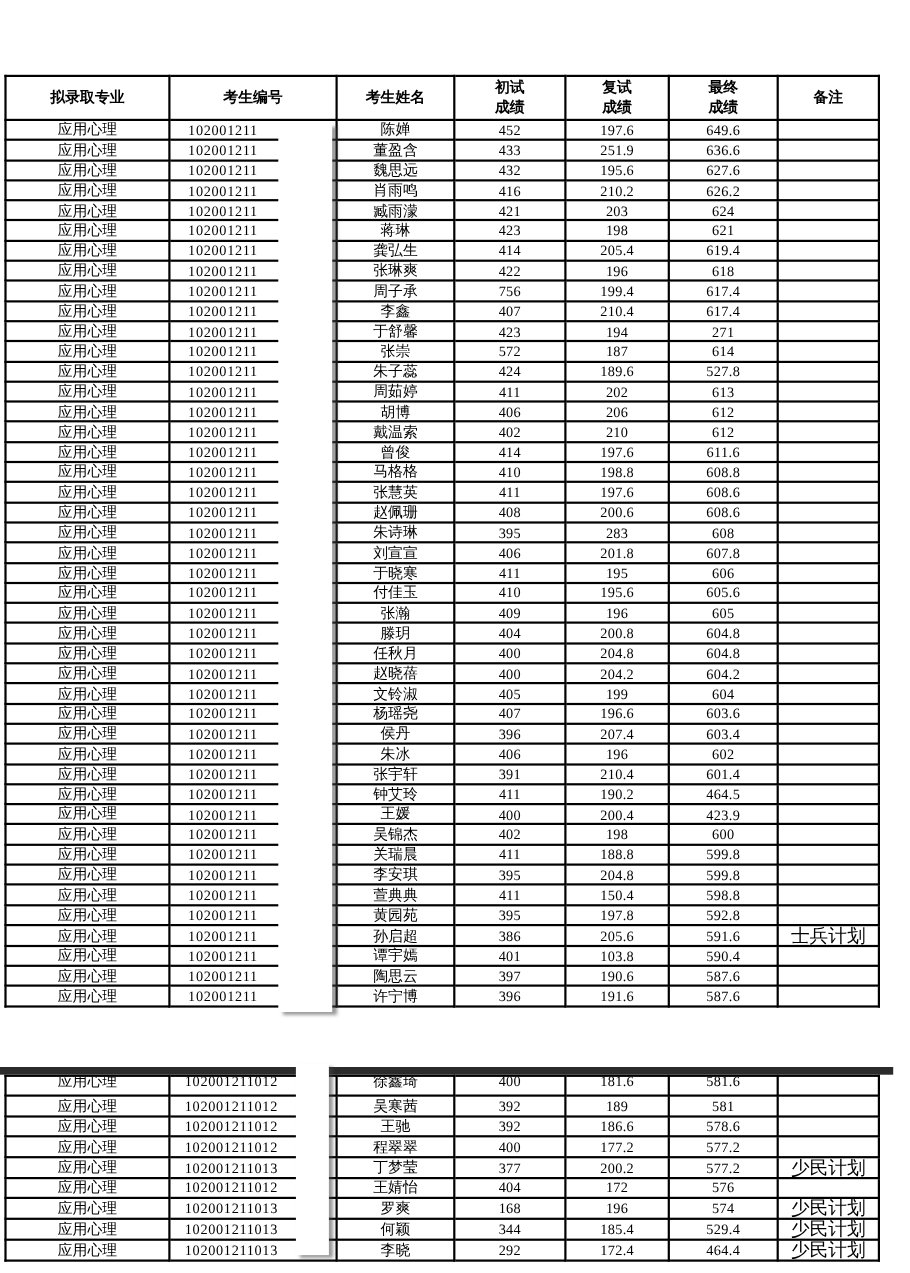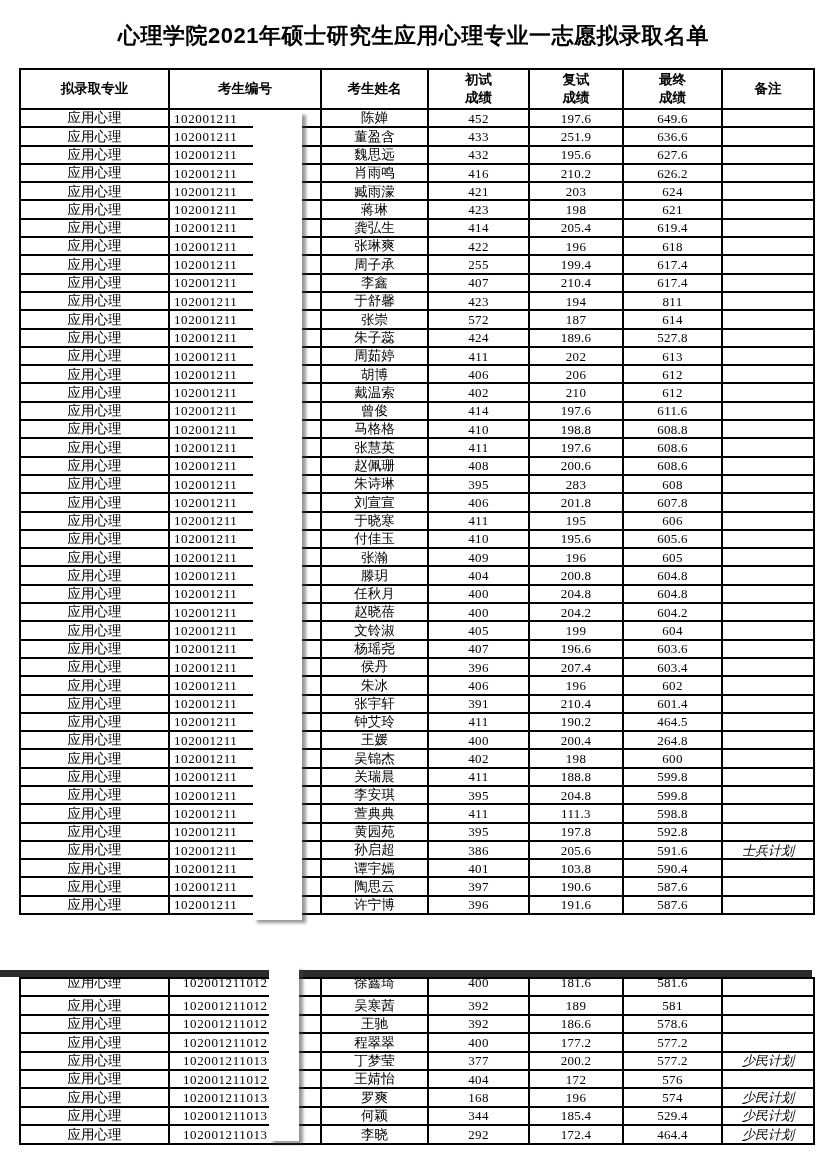--- a/index.html
+++ b/index.html
@@ -8,21 +8,21 @@
     overflow:hidden;color:#000;
     font-family:"Liberation Serif","DejaVu Serif",serif;
   }
   .title{
     position:absolute;top:21px;left:6px;width:815px;margin:0;
     text-align:center;
     font-family:"Liberation Sans","DejaVu Sans",sans-serif;
     font-weight:bold;font-size:22px;letter-spacing:0.5px;
   }
   table{
-    position:absolute;left:19px;width:795px;
+    position:absolute;left:4px;width:795px;
     border-collapse:collapse;table-layout:fixed;
     background:transparent;
   }
   #tbl1{top:68px;}
   #tbl2{top:977px;}
   col.col0{width:149px;} col.col1{width:152px;} col.col2{width:107px;}
   col.col3{width:101px;} col.col4{width:94px;}  col.col5{width:99px;}
   col.col6{width:92px;}
   th,td{
     border:2px solid #000;padding:0;margin:0;
@@ -31,46 +31,45 @@
   th{
     height:38px;
     font-family:"Liberation Sans","DejaVu Sans",sans-serif;
     font-weight:bold;font-size:13.5px;line-height:1.3;
     white-space:pre-line;
   }
   td{height:16.3px;font-size:13.5px;line-height:1;}
   #tbl2 td{height:16.4px;}
   .cw{display:block;}
   .c-no{
-    text-align:left;padding-left:4px;
+    text-align:left;padding-left:16px;
     font-size:13px;letter-spacing:0.6px;
   }
   #tbl2 .c-no{padding-left:13px;}
   .c-score{font-size:13px;letter-spacing:0.3px;}
-  .c-note{font-size:13px;font-style:italic;}
+  .c-note{font-size:17px;}
   
   tr.clipped td{height:9px;}
   tr.clipped .cw{margin-top:-7px;height:16px;}
   #page-bar{
     position:absolute;left:0;top:970px;width:812px;height:7px;
     background:#2b2b2b;z-index:3;
   }
   .redact{
     position:absolute;background:#ffffff;z-index:5;
     box-shadow:4px 3px 3px rgba(70,70,70,0.55);
   }
   #redact1{left:253px;top:112px;width:49px;height:808px;}
   #redact2{left:269px;top:967px;width:30px;height:174px;}
 </style>
 </head>
 <body>
 
 <div class="page">
 
-  <h1 class="title">心理学院2021年硕士研究生应用心理专业一志愿拟录取名单</h1>
 
   <table id="tbl1">
     <colgroup>
       <col class="col0">
         <col class="col1">
         <col class="col2">
       <col class="col3">
         <col class="col4">
         <col class="col5">
         <col class="col6">
@@ -278,21 +277,21 @@
           <td class="c-major">
             <div class="cw">应用心理</div>
           </td>
           <td class="c-no">
             <div class="cw">102001211</div>
           </td>
           <td class="c-name">
             <div class="cw">周子承</div>
           </td>
           <td class="c-score">
-            <div class="cw">255</div>
+            <div class="cw">756</div>
           </td>
           <td class="c-score">
             <div class="cw">199.4</div>
           </td>
           <td class="c-score">
             <div class="cw">617.4</div>
           </td>
           <td class="c-note">
             <div class="cw"></div>
           </td>
@@ -330,21 +329,21 @@
           <td class="c-name">
             <div class="cw">于舒馨</div>
           </td>
           <td class="c-score">
             <div class="cw">423</div>
           </td>
           <td class="c-score">
             <div class="cw">194</div>
           </td>
           <td class="c-score">
-            <div class="cw">811</div>
+            <div class="cw">271</div>
           </td>
           <td class="c-note">
             <div class="cw"></div>
           </td>
         </tr>
         <tr>
           <td class="c-major">
             <div class="cw">应用心理</div>
           </td>
           <td class="c-no">
@@ -882,21 +881,21 @@
           <td class="c-name">
             <div class="cw">王媛</div>
           </td>
           <td class="c-score">
             <div class="cw">400</div>
           </td>
           <td class="c-score">
             <div class="cw">200.4</div>
           </td>
           <td class="c-score">
-            <div class="cw">264.8</div>
+            <div class="cw">423.9</div>
           </td>
           <td class="c-note">
             <div class="cw"></div>
           </td>
         </tr>
         <tr>
           <td class="c-major">
             <div class="cw">应用心理</div>
           </td>
           <td class="c-no">
@@ -971,21 +970,21 @@
           <td class="c-no">
             <div class="cw">102001211</div>
           </td>
           <td class="c-name">
             <div class="cw">萱典典</div>
           </td>
           <td class="c-score">
             <div class="cw">411</div>
           </td>
           <td class="c-score">
-            <div class="cw">111.3</div>
+            <div class="cw">150.4</div>
           </td>
           <td class="c-score">
             <div class="cw">598.8</div>
           </td>
           <td class="c-note">
             <div class="cw"></div>
           </td>
         </tr>
         <tr>
           <td class="c-major">

